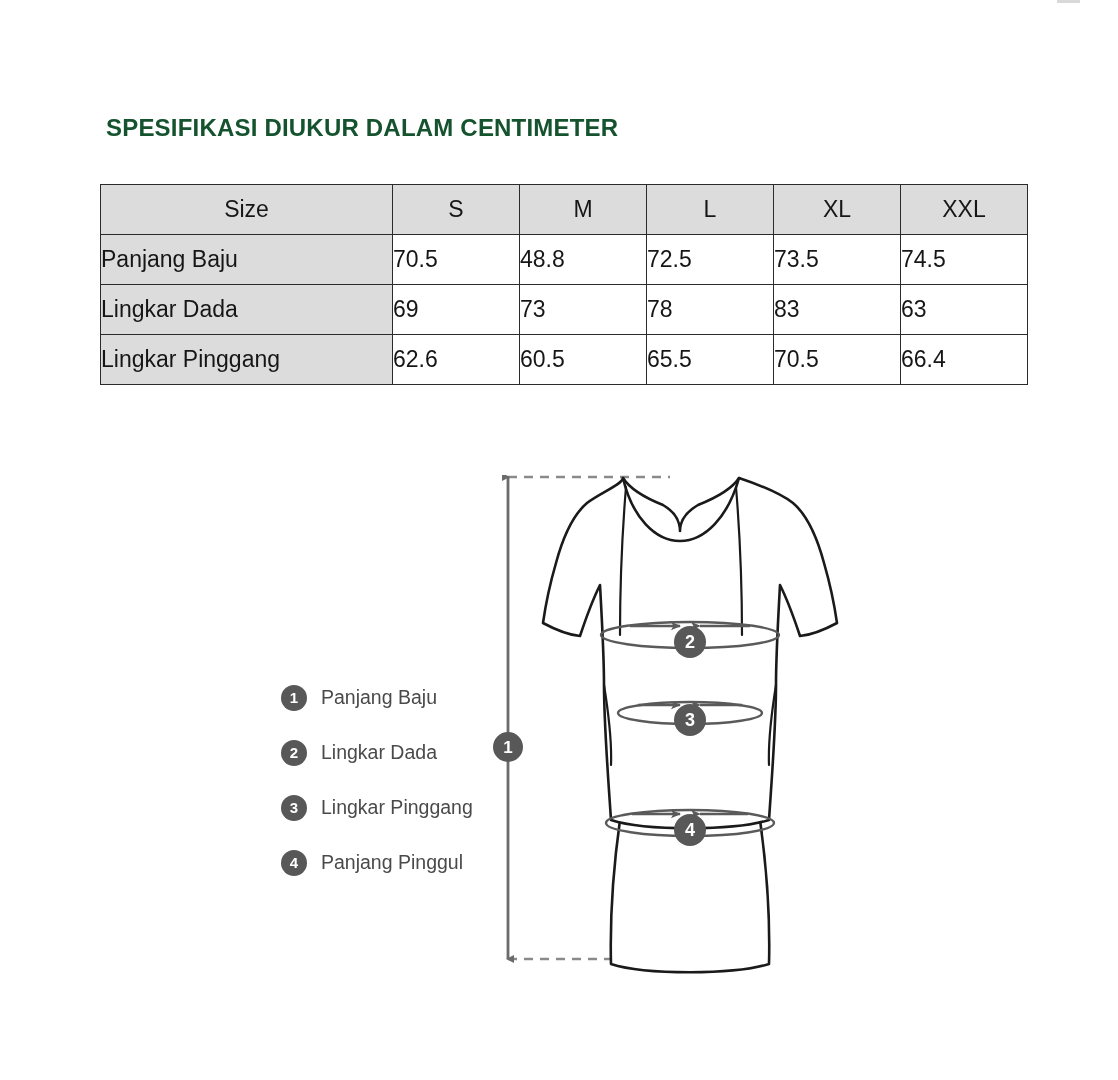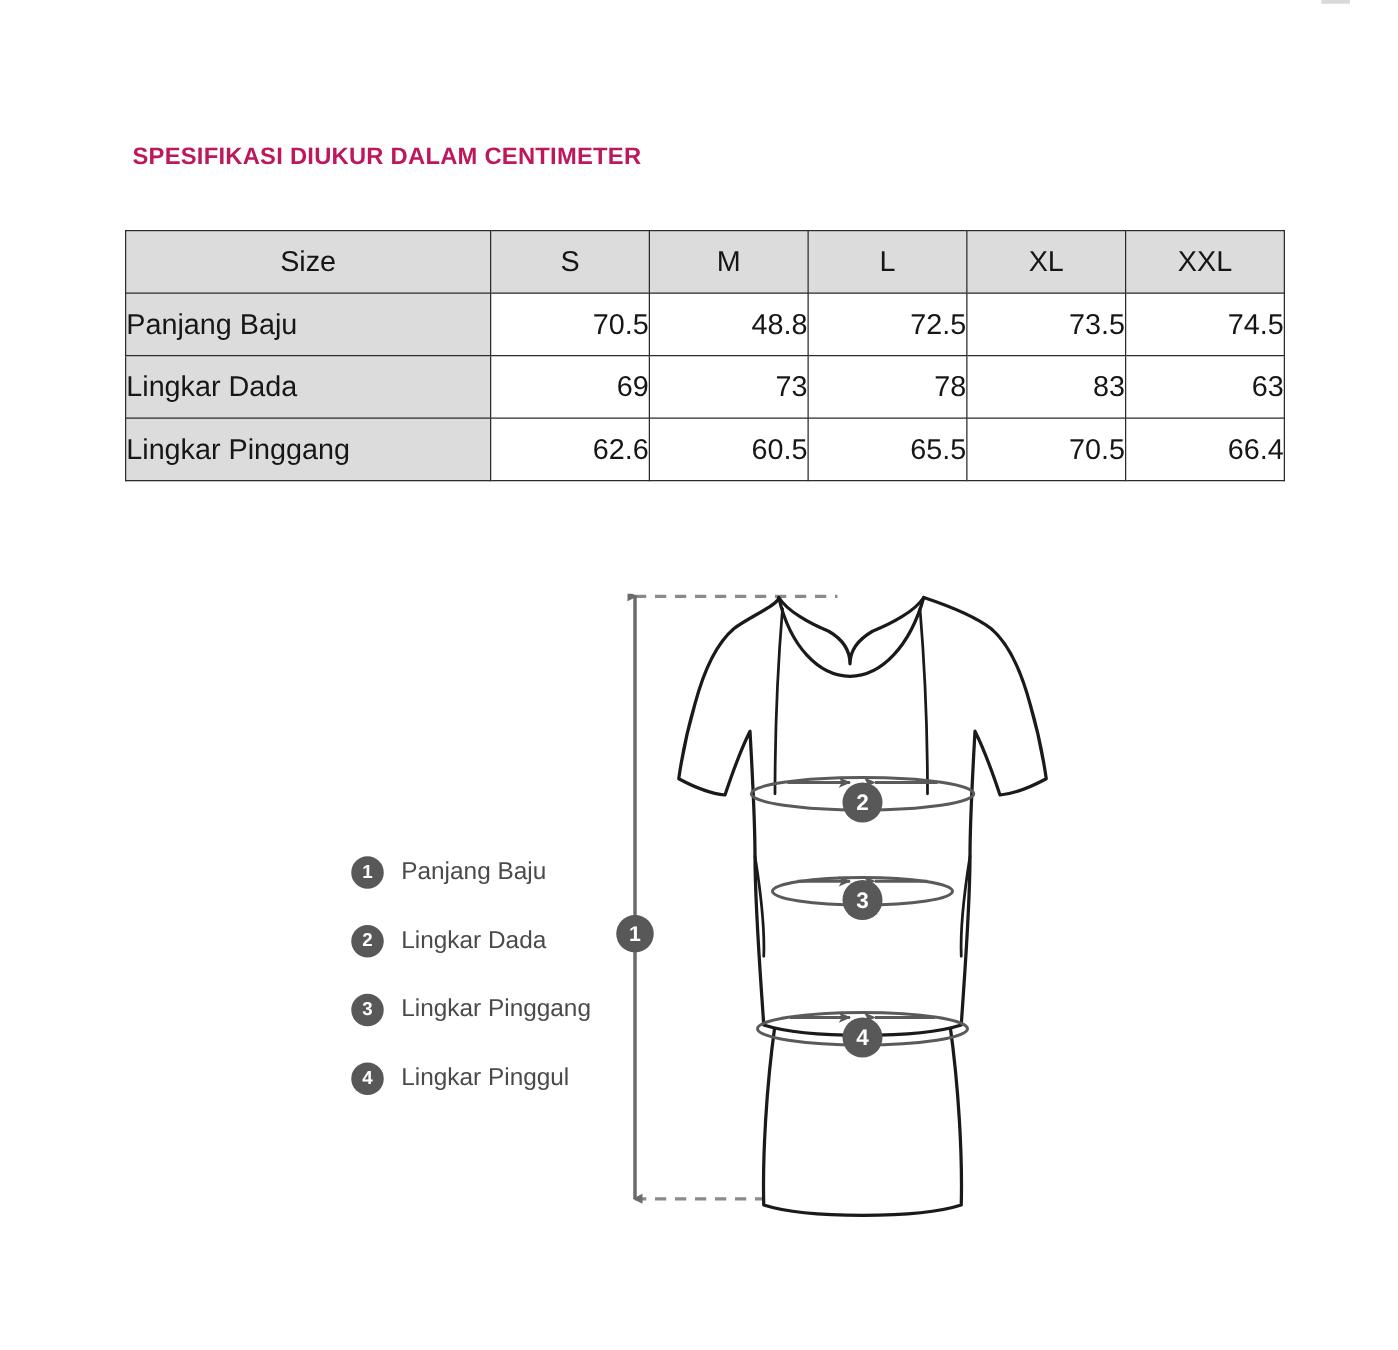--- a/index.html
+++ b/index.html
@@ -29,24 +29,24 @@
 
   
   #content-block {
     position: absolute;
     left: 100px;
     top: 96px;
     width: 927px;
   }
 
   #page-title {
-    font-size: 19px;
+    font-size: 24px;
     font-weight: bold;
     letter-spacing: 0.2px;
-    color: #be185d;
+    color: #14532d;
     line-height: 1;
     padding: 20px 0 0 6px;
     white-space: nowrap;
   }
 
   
   #size-table {
     position: absolute;
     left: 100px;
     top: 184px;
@@ -76,21 +76,21 @@
   .hdr-cell.label-cell { text-align: center; }
 
   
   .label-cell {
     background: #dcdcdc;
     text-align: left;
     padding-left: 10px;
   }
   .value-cell {
     background: #ffffff;
-    text-align: right;
+    text-align: left;
   }
 
   
   #diagram-area {
     position: absolute;
     left: 0;
     top: 455px;
     width: 1118px;
     height: 625px;
   }
@@ -198,21 +198,21 @@
     <div class="legend-row">
       <div class="legend-badge">2</div>
       <div class="legend-text">Lingkar Dada</div>
     </div>
     <div class="legend-row">
       <div class="legend-badge">3</div>
       <div class="legend-text">Lingkar Pinggang</div>
     </div>
     <div class="legend-row">
       <div class="legend-badge">4</div>
-      <div class="legend-text">Lingkar Pinggul</div>
+      <div class="legend-text">Panjang Pinggul</div>
     </div>
   </div>
 
   <svg id="dress-svg" width="420" height="580" viewBox="0 0 420 580">
 
     <defs>
       <marker id="arrowUp" markerWidth="10" markerHeight="10" refX="5" refY="2" orient="auto" markerUnits="userSpaceOnUse">
         <path d="M5,0 L9,8 L1,8 Z" fill="#6b6b6b"></path>
       </marker>
       <marker id="arrowDown" markerWidth="10" markerHeight="10" refX="5" refY="8" orient="auto" markerUnits="userSpaceOnUse">

